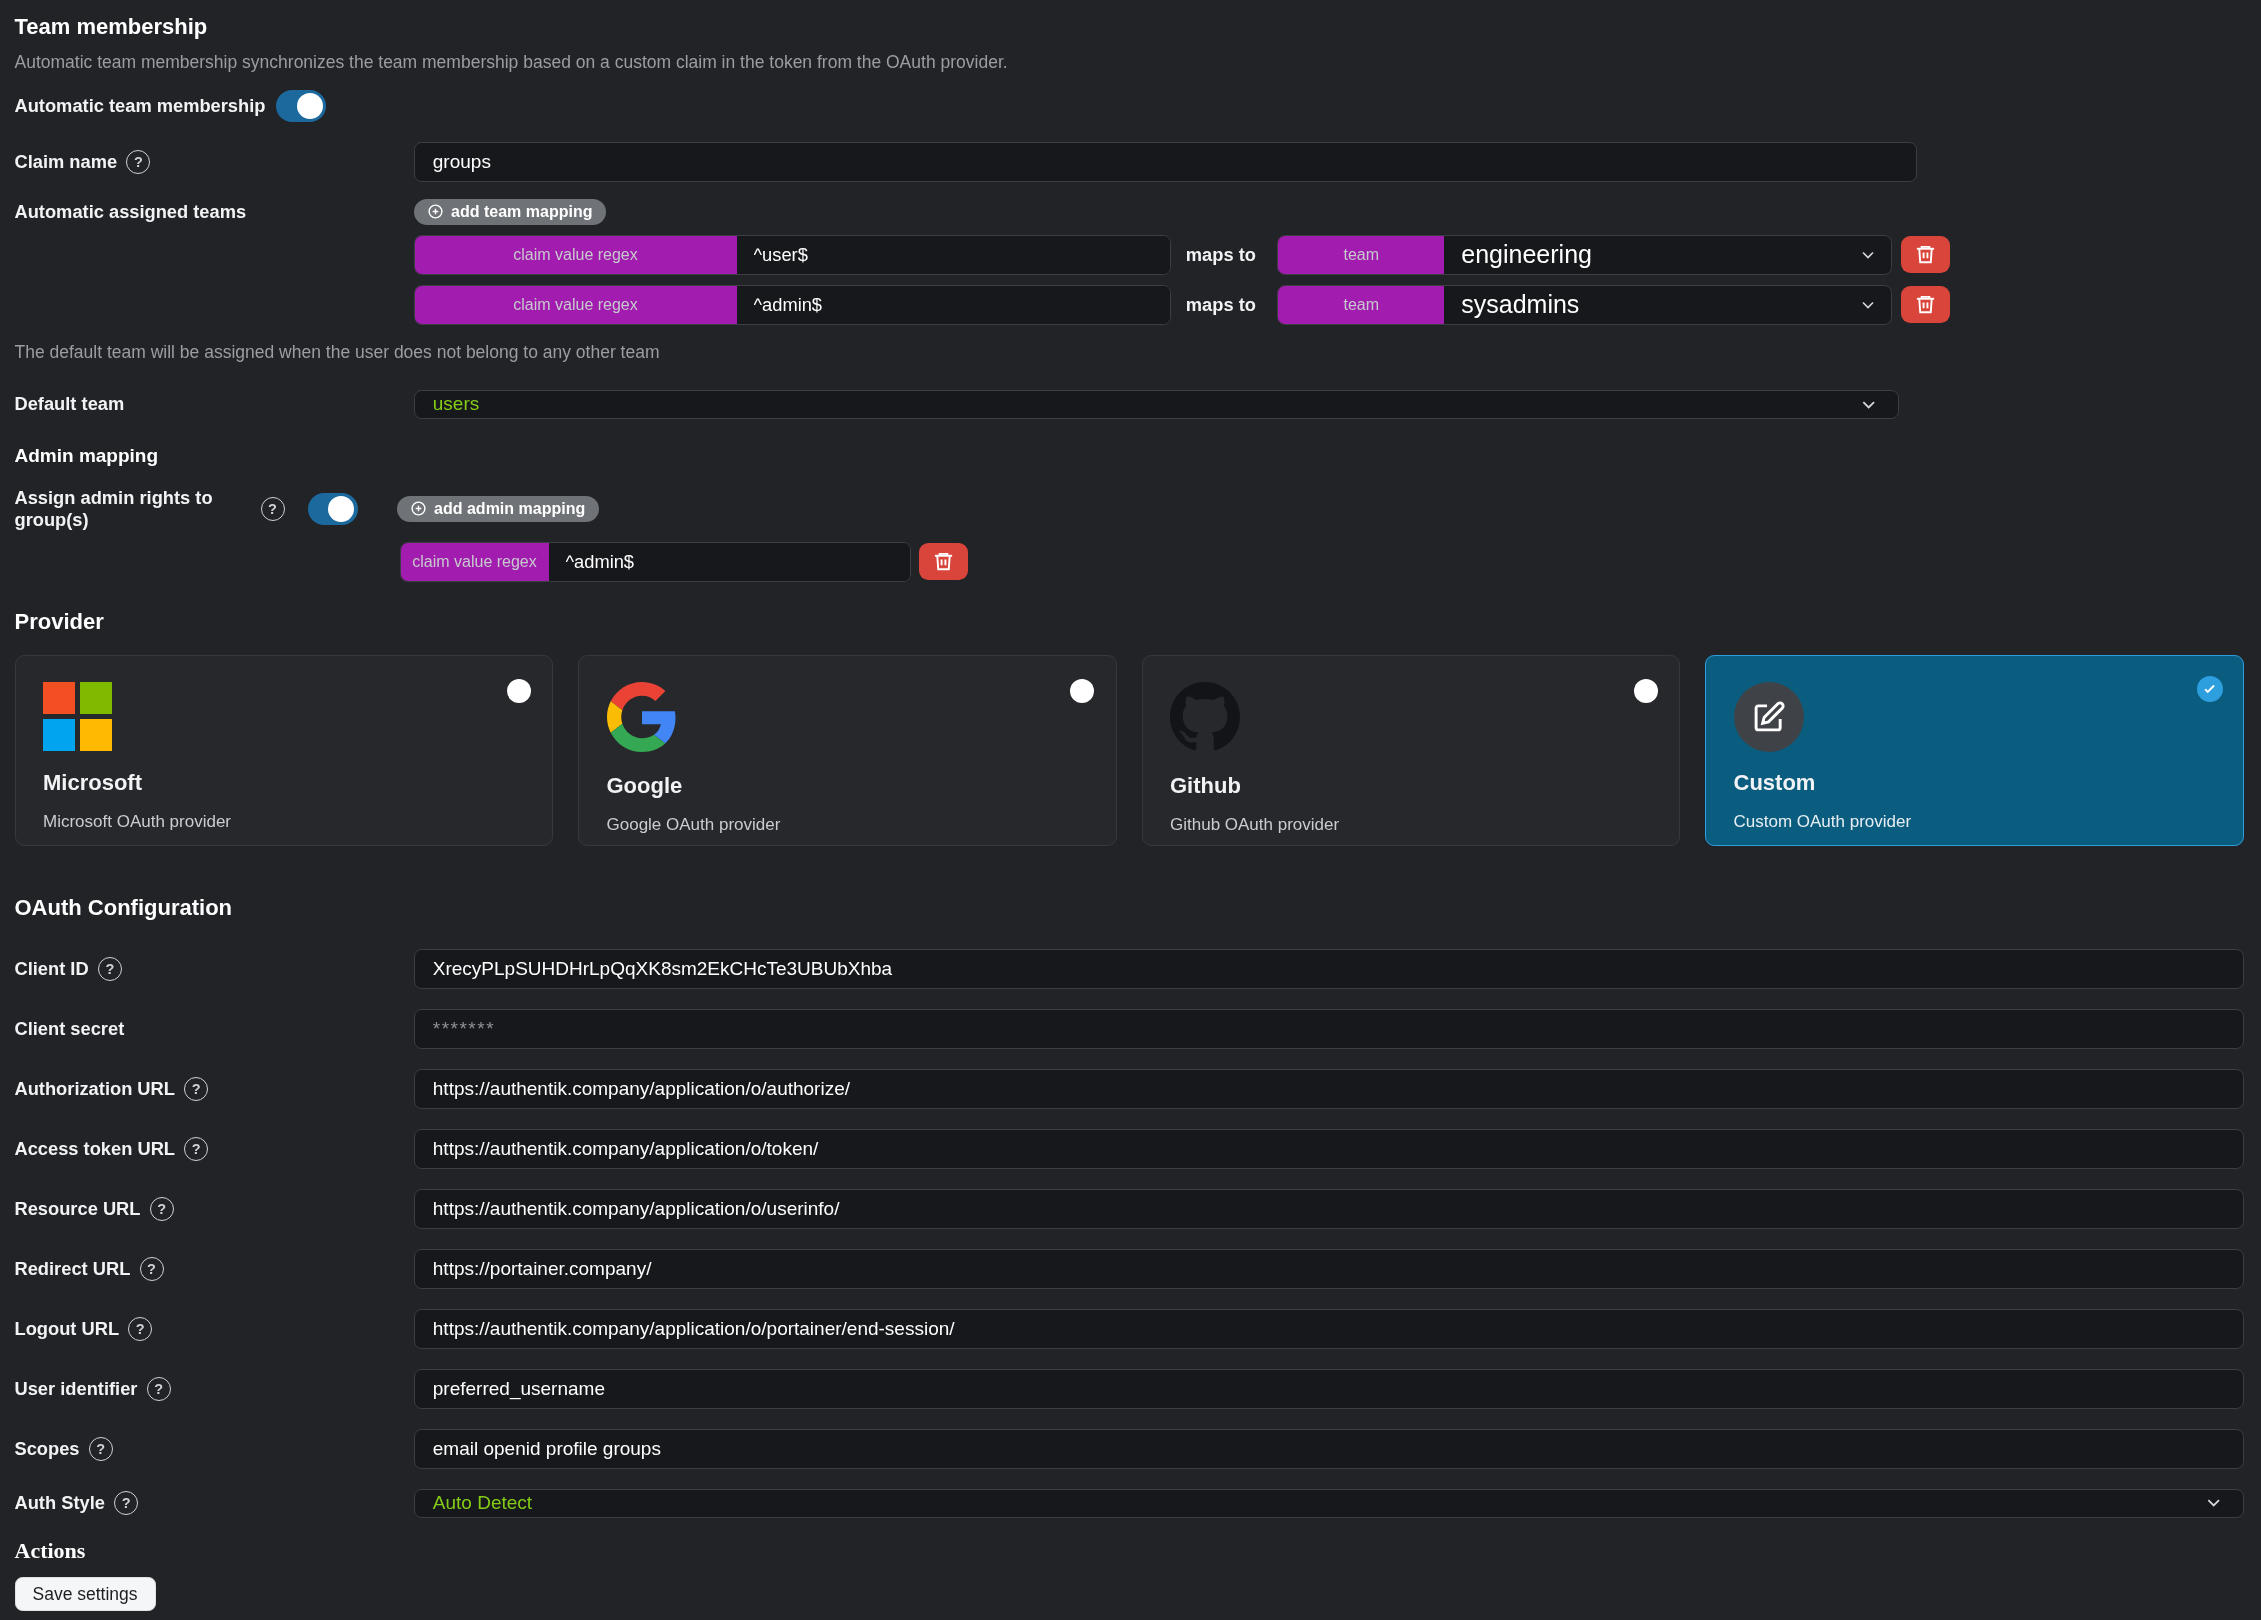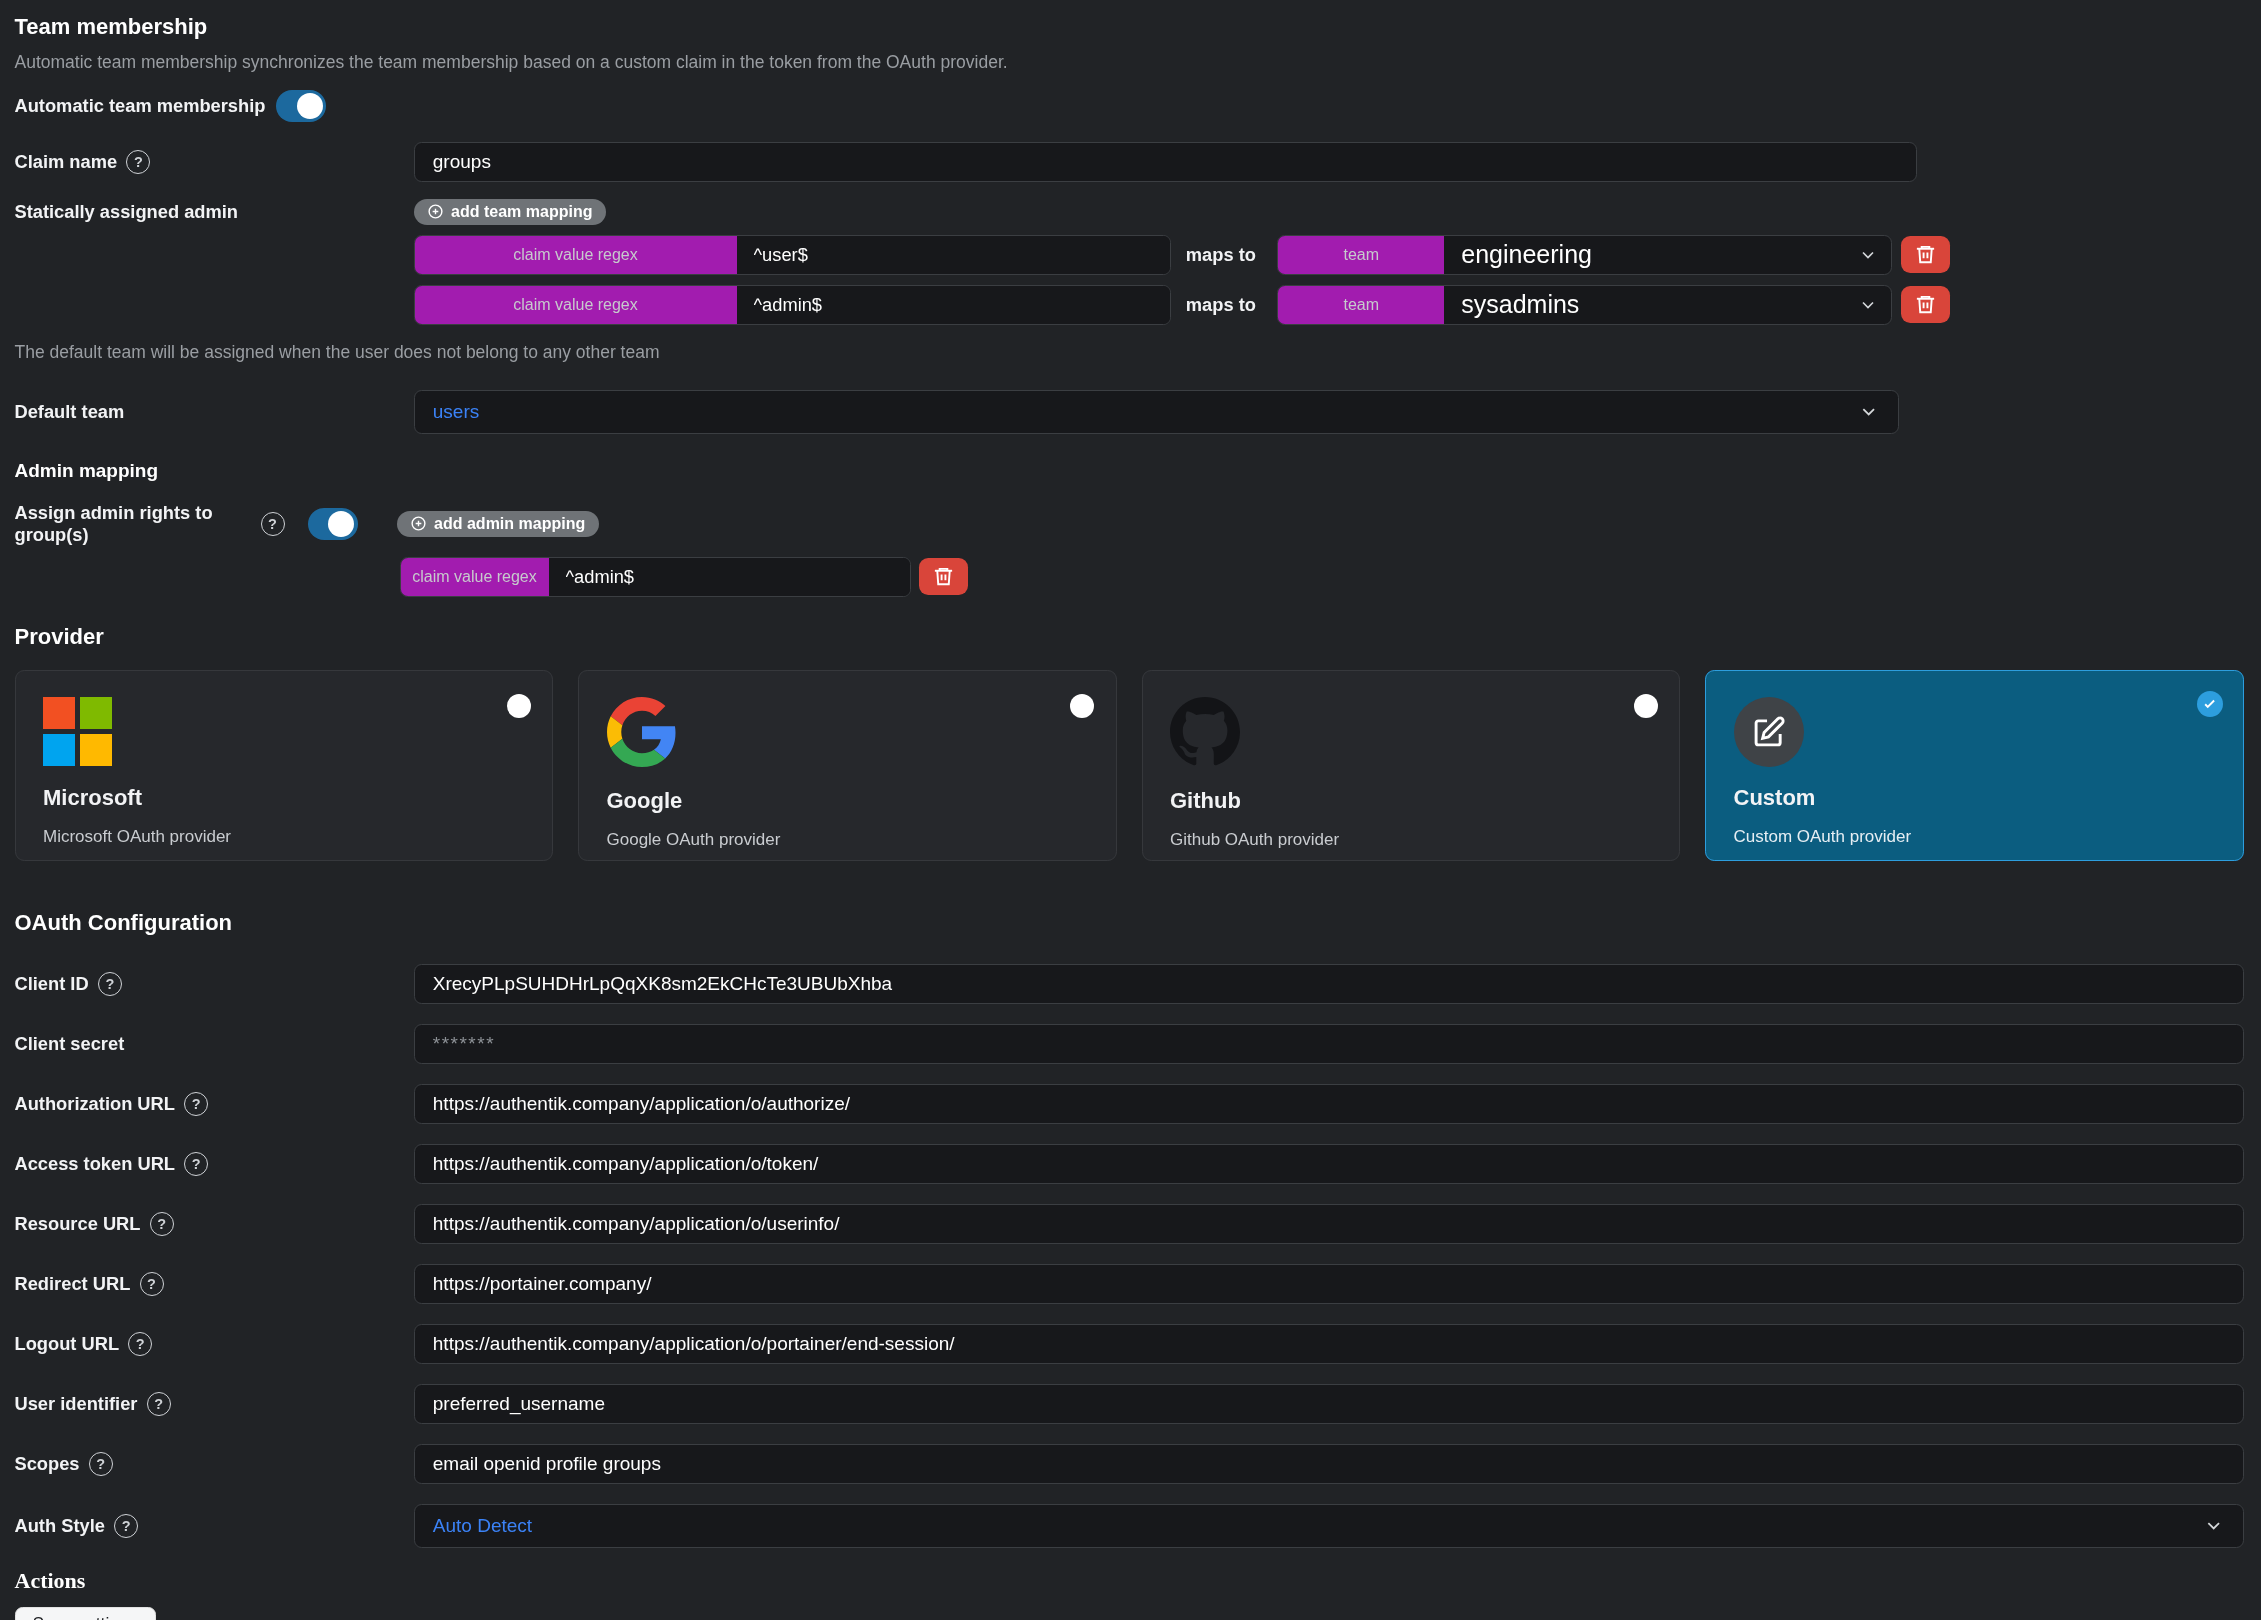--- a/index.html
+++ b/index.html
@@ -32,22 +32,22 @@
   .field {
     background:#17181b; border:0.8px solid #3b3e42; border-radius:7.6px;
     height:40px; color:#ffffff; font-size:19px; padding:0 18.3px;
     font-family:"Liberation Sans", sans-serif; outline:none;
   }
   .grow { flex:1 1 auto; }
   .muted-value { color:#8d9196; letter-spacing:1.5px; }
 
   .select {
     background:#17181b; border:0.8px solid #3b3e42; border-radius:7.6px;
-    height:44px; display:flex; align-items:center; padding:0 18.3px;
-    font-size:19px; color:#3b82f6; position:relative; cursor:pointer;
+    height:29px; display:flex; align-items:center; padding:0 18.3px;
+    font-size:19px; color:#84cc16; position:relative; cursor:pointer;
   }
   .select .chev { margin-left:auto; width:21.4px; height:21.4px; stroke:#d4d7da; }
 
   .pill-btn {
     display:inline-flex; align-items:center; gap:6.9px;
     background:#6f7377; color:#ffffff; border:none; border-radius:762px;
     height:26px; padding:0 13.7px; font-size:16px; font-weight:700;
     font-family:"Liberation Sans", sans-serif; cursor:pointer;text-align:right;
   }
   .pill-btn svg { width:17px; height:17px; stroke:#ffffff; }
@@ -116,21 +116,21 @@
 
   <div class="row" style="margin-top:20px;">
     <div class="label">
       <span>Claim name</span>
       <span class="help">?</span>
     </div>
     <input class="field" style="width: 1503px;" value="groups">
   </div>
 
   <div class="row" style="margin-top:17px;">
-    <div class="label">Statically assigned admin</div>
+    <div class="label">Automatic assigned teams</div>
     <button class="pill-btn">
       <svg viewBox="0 0 24 24" fill="none" stroke-width="2">
           <circle cx="12" cy="12" r="9"></circle>
           <path d="M12 8v8M8 12h8"></path>
         </svg>
       <span>add team mapping</span>
     </button>
   </div>
 
   

